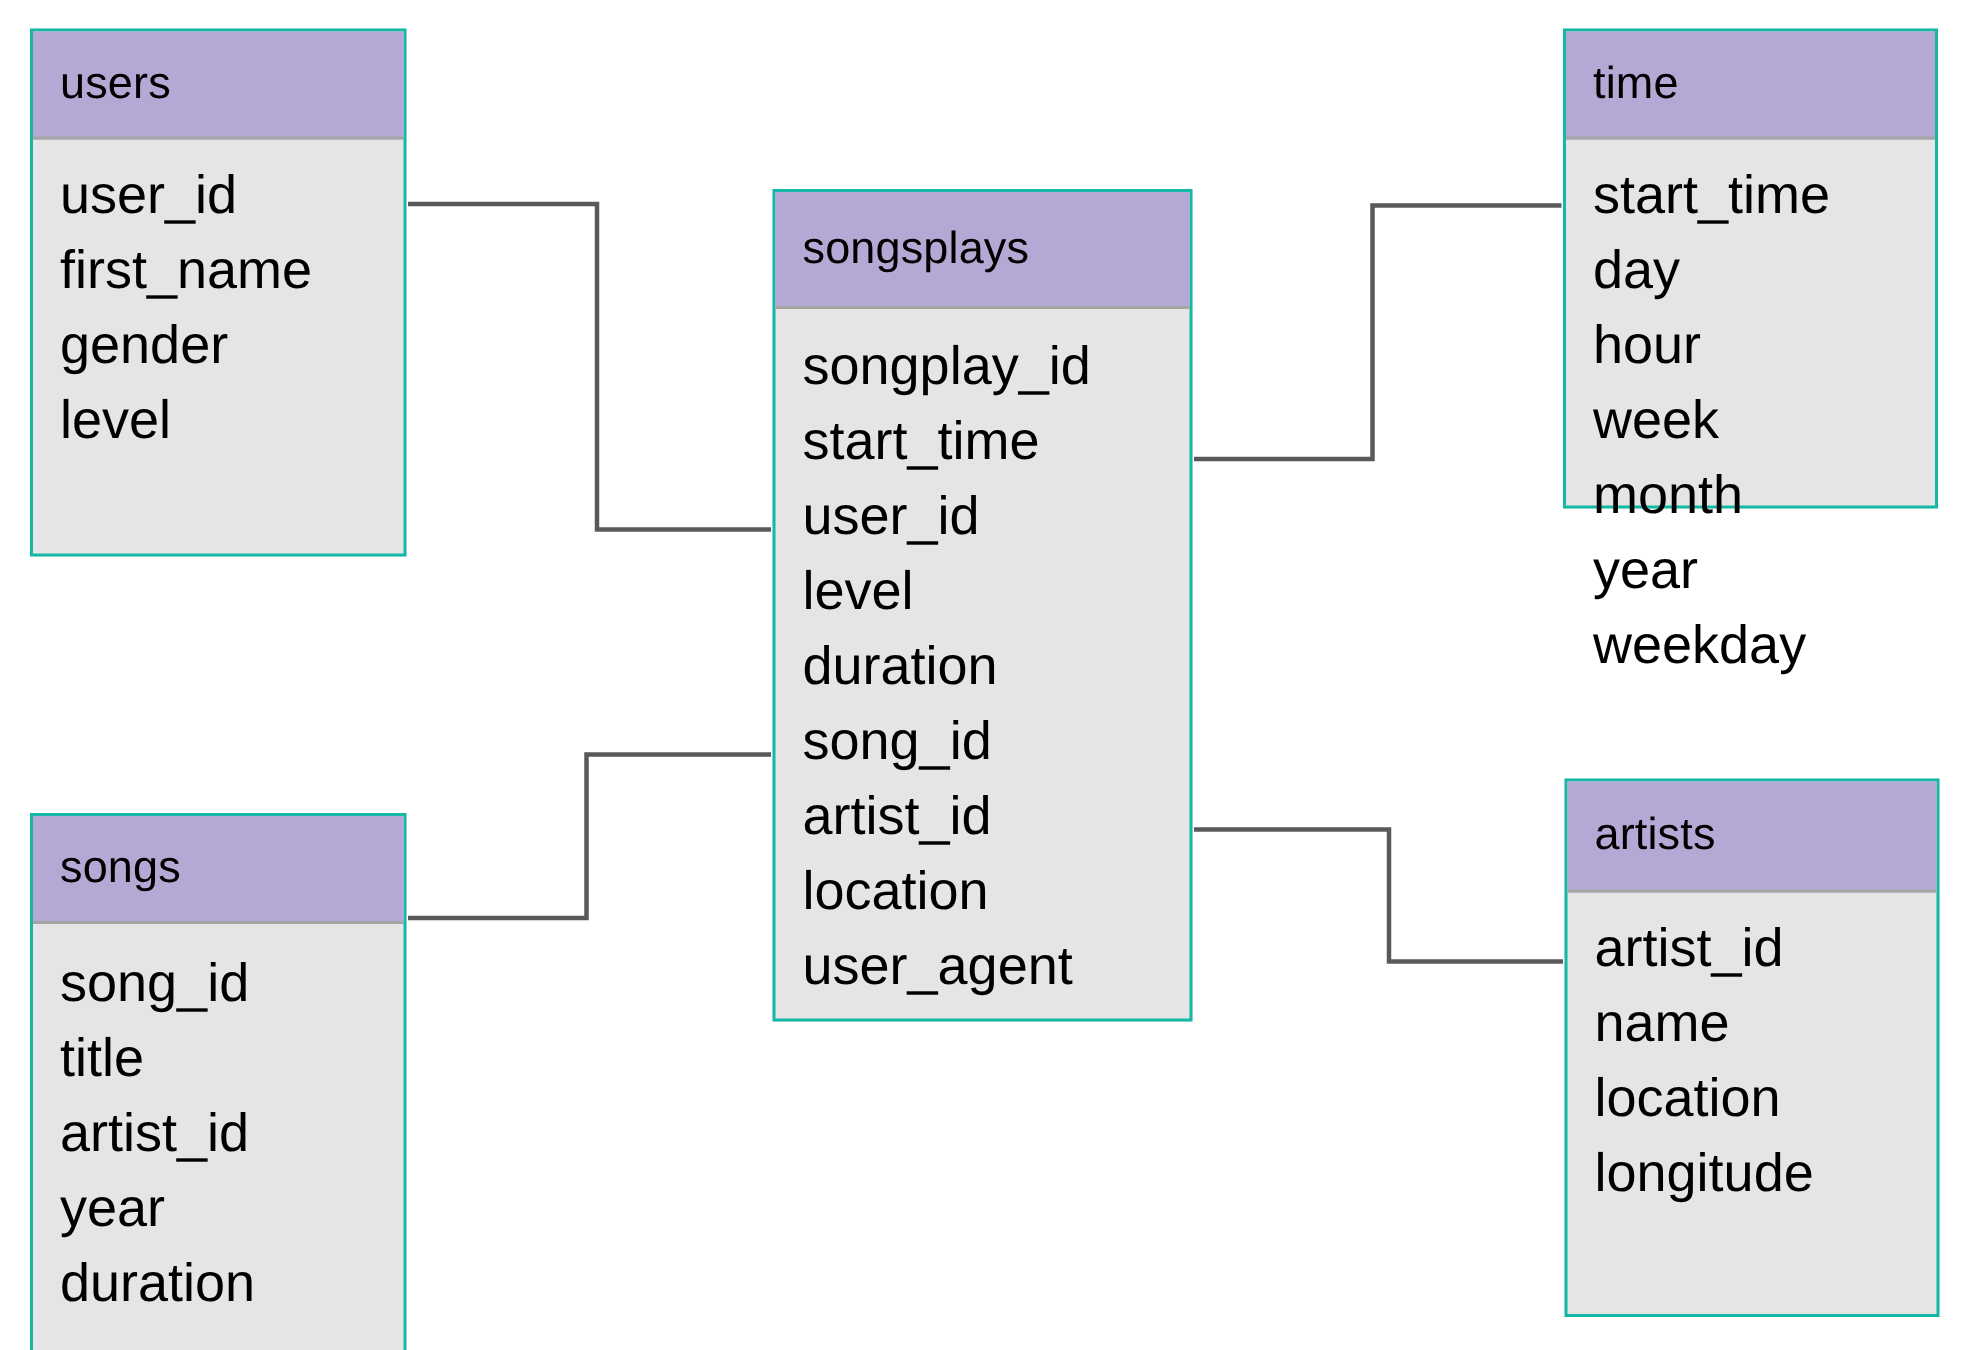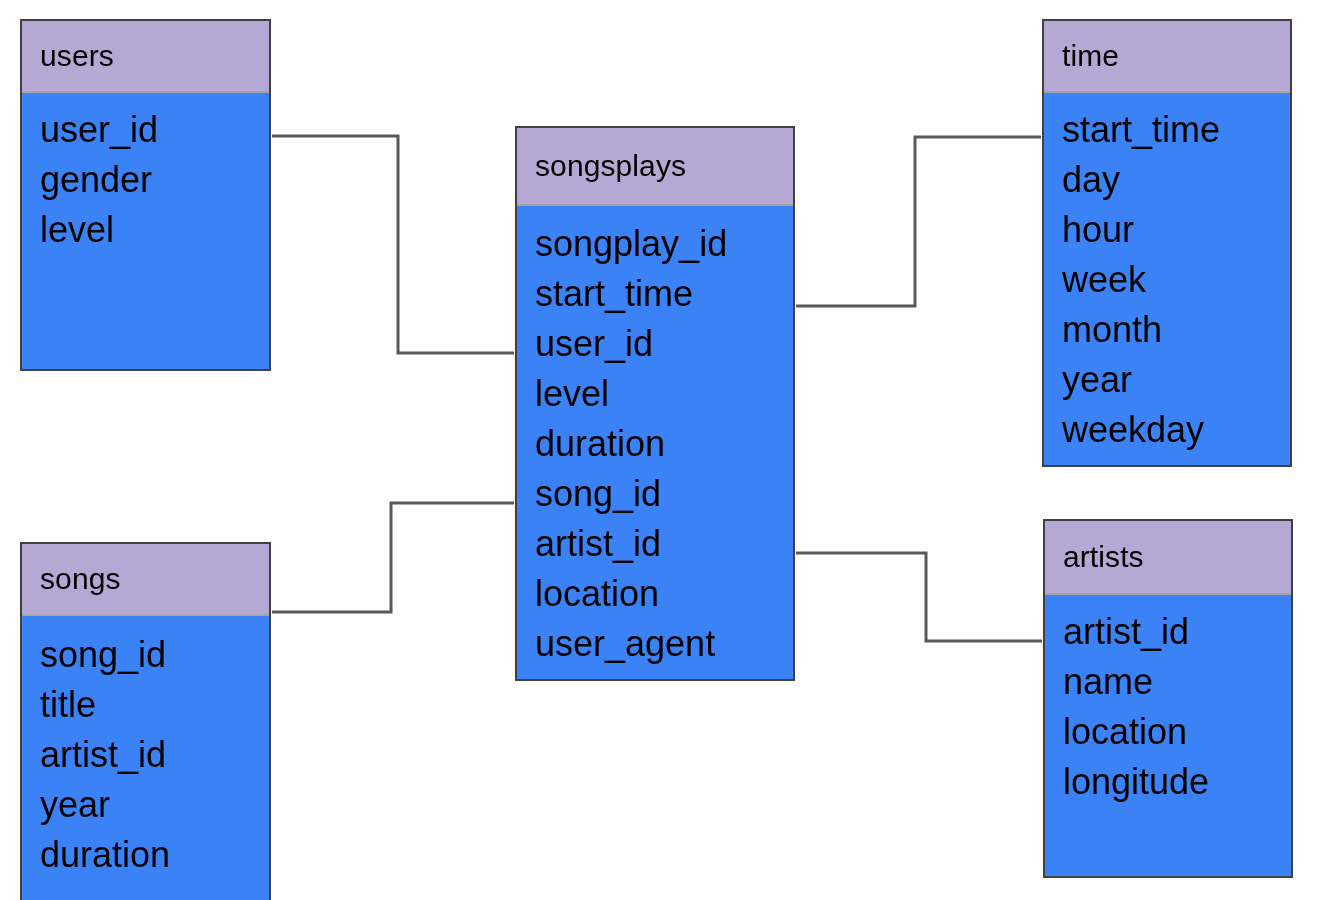--- a/index.html
+++ b/index.html
@@ -24,22 +24,22 @@
     position: absolute;
     left: 0;
     top: 0;
     width: 1318px;
     height: 900px;
     pointer-events: none;
   }
   .entity {
     position: absolute;
     box-sizing: border-box;
-    border: 2px solid #404040;
-    background: #3b82f6;
+    border: 2px solid #14b8a6;
+    background: #e5e5e5;
   }
   .entity-header {
     box-sizing: border-box;
     background: #b6a8d4;
     border-bottom: 2px solid #a5a5a5;
     display: flex;
     align-items: center;
     padding-left: 18px;
   }
   .entity-title {
@@ -62,21 +62,21 @@
 
   
   .ent-users      { left: 20px;   top: 19px;  width: 251px; height: 352px; }
   .ent-users  .entity-header { height: 72px; }
   .ent-users  .entity-fields { padding-top: 12px; }
 
   .ent-songsplays { left: 515px;  top: 126px; width: 280px; height: 555px; }
   .ent-songsplays .entity-header { height: 78px; }
   .ent-songsplays .entity-fields { padding-top: 13px; }
 
-  .ent-time       { left: 1042px; top: 19px;  width: 250px; height: 448px; }
+  .ent-time       { left: 1042px; top: 19px;  width: 250px; height: 320px; }
   .ent-time   .entity-header { height: 72px; }
   .ent-time   .entity-fields { padding-top: 12px; }
 
   .ent-songs      { left: 20px;   top: 506px; width: 251px; height: 369px; margin-top: 36px; }
   .ent-songs  .entity-header { height: 72px; }
   .ent-songs  .entity-fields { padding-top: 14px; }
 
   .ent-artists    { left: 1043px; top: 519px; width: 250px; height: 359px; }
   .ent-artists .entity-header { height: 74px; }
   .ent-artists .entity-fields { padding-top: 12px; }
@@ -94,20 +94,21 @@
       <path d="M 796 553 L 926 553 L 926 641 L 1042 641"></path>
     </g>
   </svg>
 
   <div class="entity ent-users">
     <div class="entity-header">
       <span class="entity-title">users</span>
     </div>
     <div class="entity-fields">
       <div class="field-row">user_id</div>
+      <div class="field-row">first_name</div>
       <div class="field-row">gender</div>
       <div class="field-row">level</div>
     </div>
   </div>
 
   <div class="entity ent-songsplays">
     <div class="entity-header">
       <span class="entity-title">songsplays</span>
     </div>
     <div class="entity-fields">

